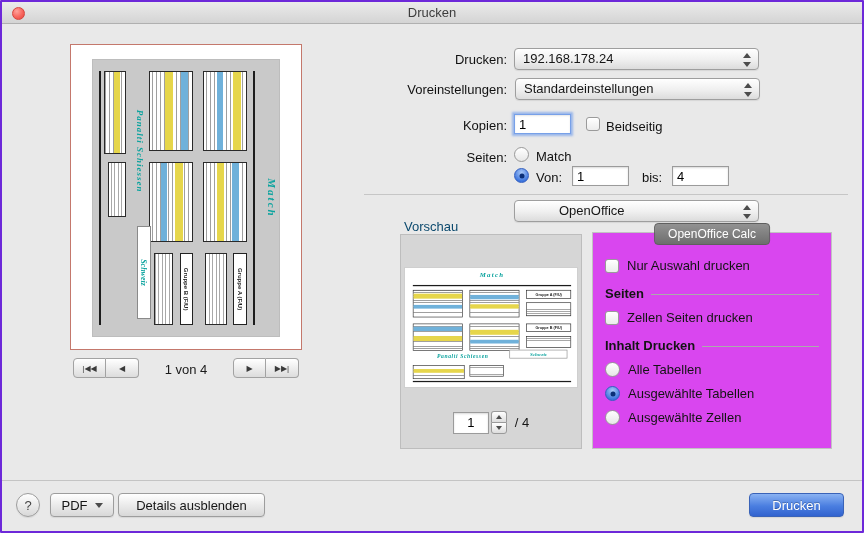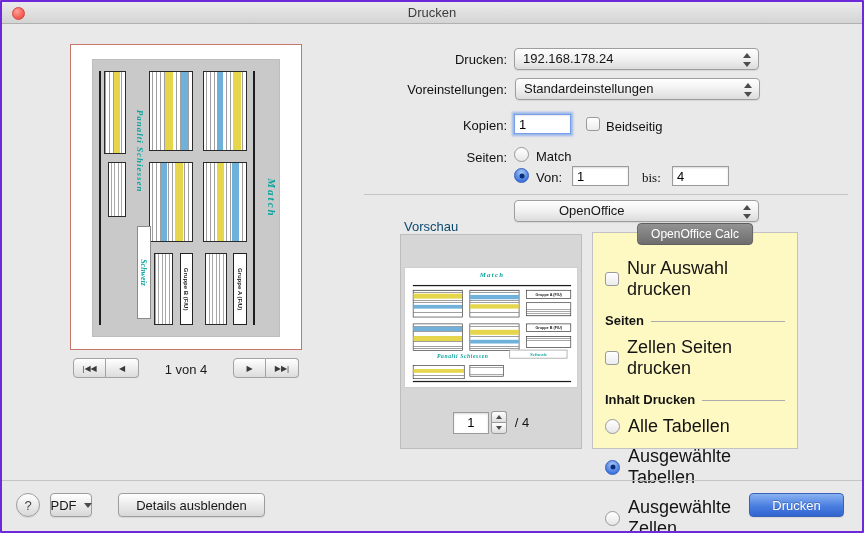--- a/index.html
+++ b/index.html
@@ -154,21 +154,21 @@
     background:radial-gradient(circle at 50% 28%, #a9c8f7, #3c74dd 75%);
   }
   .radio.on::after {
     content:""; position:absolute; left:50%; top:50%; width:5px; height:5px;
     transform:translate(-50%,-50%); border-radius:50%; background:#0b2f77;
   }
   .r-alle { left:512px; top:145px; }
   .r-von  { left:512px; top:166px; }
   .lbl-alle { left:534px; top:147px; }
   .lbl-von  { left:534px; top:168px; }
-  .lbl-bis  { left:640px; top:168px;font-family:Liberation Serif, serif; }
+  .lbl-bis  { left:640px; top:168px; }
   .lbl-duplex { left:604px; top:117px; }
 
   .sep1 { position:absolute; left:362px; top:192px; width:484px; height:1px; background:#c6c6c6; }
 
   
   .vorschau-title { position:absolute; left:402px; top:217px; font-size:13px; color:#0c4a6e; }
   .vbox {
     position:absolute; left:398px; top:232px; width:182px; height:215px;
     background:#d6d6d6; border:1px solid #bdbdbd;
   }
@@ -180,43 +180,43 @@
   .st { flex:1; border:1px solid #9a9a9a; background:linear-gradient(#fff,#ddd);
         display:flex; align-items:center; justify-content:center; }
   .st:first-child { border-radius:3px 3px 0 0; border-bottom:none; }
   .st:last-child  { border-radius:0 0 3px 3px; }
   .st .au { border-left-width:3px; border-right-width:3px; border-bottom-width:4px; }
   .st .ad { border-left-width:3px; border-right-width:3px; border-top-width:4px; }
   .of-total { font-size:13px; color:#161616; margin-left:8px; }
 
   
   .calcbox {
-    position:absolute; left:590px; top:230px; width:206px; height:217px;
-    background:#fef9c3; border:1px solid #c2c2c2; padding:16px 12px 0 12px;
+    position:absolute; left:590px; top:230px; width:240px; height:217px;
+    background:#d946ef; border:1px solid #c2c2c2; padding:16px 12px 0 12px;
   }
   .calctab {
     position:absolute; top:-10px; left:50%; transform:translateX(-50%);
     background:linear-gradient(#929292,#6e6e6e); border:1px solid #5f5f5f; border-radius:4px;
     color:#fff; font-size:12px; padding:3px 13px; white-space:nowrap;
   }
-  .crow { display:flex; align-items:center; gap:8px; font-size:18px; color:#141414; margin-top:9px; }
+  .crow { display:flex; align-items:center; gap:8px; font-size:13px; color:#141414; margin-top:9px; }
   .crow .cb { position:relative; flex:none; }
   .gcap { display:flex; align-items:center; font-size:13px; color:#141414; margin-top:13px;font-weight:bold; }
   .gcap .rule { flex:1; height:1px; background:#ababab; margin-left:7px; margin-top:2px; }
 
   
   .fsep { position:absolute; left:0; right:0; top:478px; height:1px; background:#c4c4c4; }
   .btn {
     position:absolute; top:491px; height:24px; border:1px solid #9d9d9d; border-radius:4px;
     background:linear-gradient(#ffffff,#ebebeb 50%,#d8d8d8);
     font-size:13px; color:#161616; display:flex; align-items:center; justify-content:center;
     box-shadow:0 1px 1px rgba(0,0,0,.08); cursor:default;
   }
   .btn-help { left:14px; width:24px; border-radius:50%; color:#444; }
-  .btn-pdf { left:48px; width:42px; }
+  .btn-pdf { left:48px; width:64px; }
   .pdf-arrow { width:0; height:0; border-left:4px solid transparent; border-right:4px solid transparent; border-top:5px solid #4c4c4c; margin-left:7px; }
   .btn-details { left:116px; width:147px; }
   .btn-cancel { left:640px; width:96px;margin-top:48px; }
   .btn-print {
     left:747px; width:95px; color:#fff; border-color:#3a63b8;
     background:linear-gradient(#8ab2f2,#4a7ee0 55%,#3263cf);
     text-shadow:0 -1px 0 rgba(0,0,0,.25);
   }
 </style>
 </head>

